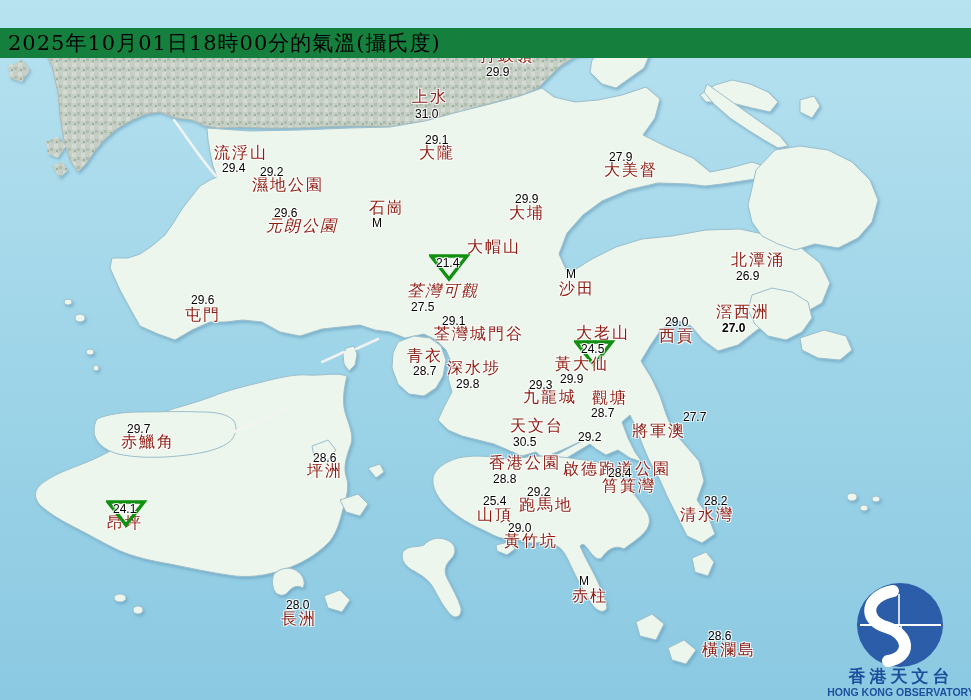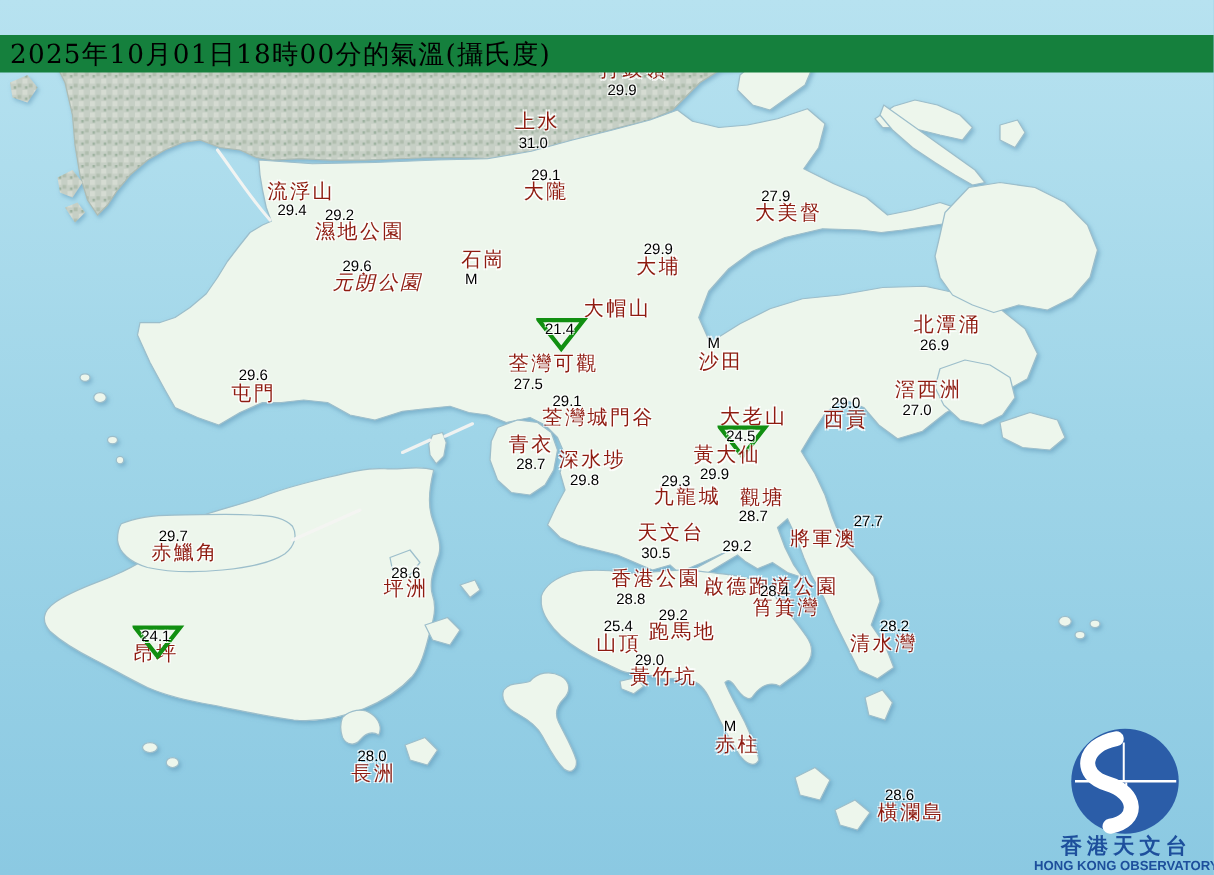--- a/index.html
+++ b/index.html
@@ -203,21 +203,21 @@
     </div>
     <div class="station">
       <svg width="42" height="30" class="st-marker" style="left: 429px; top: 252px;">
         <polygon points="2,4 38,4 20,27" fill="none" stroke="#118f11" stroke-width="3.4"></polygon>
       </svg>
       <div class="st-value" style="left: 436px; top: 254px;">21.4</div>
       <div class="st-name" style="left: 431px; top: 238px; margin-left: 36px;">大帽山</div>
     </div>
     <div class="station">
       <div class="st-value" style="left: 411px; top: 298px;">27.5</div>
-      <div class="st-name" style="left: 407px; top: 282px;">荃灣可觀</div>
+      <div class="st-name" style="left: 407px; top: 282px; font-style: italic;">荃灣可觀</div>
     </div>
     <div class="station">
       <div class="st-value" style="left: 566px; top: 265px;">M</div>
       <div class="st-name" style="left: 559px; top: 280px;">沙田</div>
     </div>
     <div class="station">
       <div class="st-value" style="left: 191px; top: 291px;">29.6</div>
       <div class="st-name" style="left: 185px; top: 306px;">屯門</div>
     </div>
     <div class="station">
@@ -229,21 +229,21 @@
         <polygon points="2,4 38,4 20,27" fill="none" stroke="#118f11" stroke-width="3.4"></polygon>
       </svg>
       <div class="st-value" style="left: 581px; top: 340px;">24.5</div>
       <div class="st-name" style="left: 576px; top: 324px;">大老山</div>
     </div>
     <div class="station">
       <div class="st-value" style="left: 665px; top: 313px;">29.0</div>
       <div class="st-name" style="left: 659px; top: 327px;">西貢</div>
     </div>
     <div class="station">
-      <div class="st-value" style="left: 722px; top: 319px;">27.0</div>
+      <div class="st-value" style="left: 722px; top: 319px; font-weight: bold;">27.0</div>
       <div class="st-name" style="left: 716px; top: 303px;">滘西洲</div>
     </div>
     <div class="station">
       <div class="st-value" style="left: 413px; top: 362px;">28.7</div>
       <div class="st-name" style="left: 407px; top: 347px;">青衣</div>
     </div>
     <div class="station">
       <div class="st-value" style="left: 456px; top: 375px;">29.8</div>
       <div class="st-name" style="left: 447px; top: 359px;">深水埗</div>
     </div>

